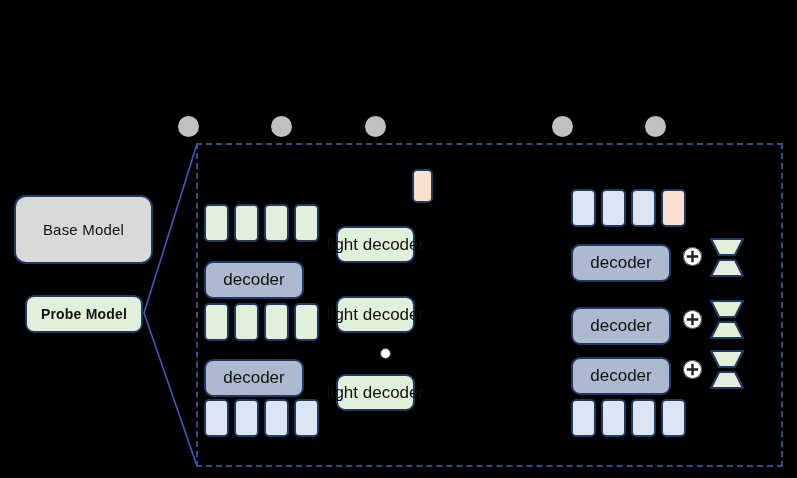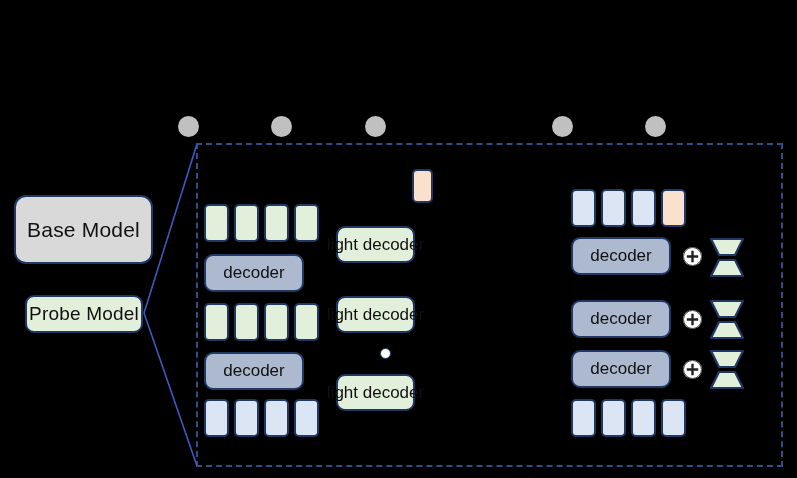--- a/index.html
+++ b/index.html
@@ -20,33 +20,34 @@
   .abs { position: absolute; box-sizing: border-box; }
 
   
   .model-box {
     border: 2px solid #1f3864;
     border-radius: 12px;
     display: flex;
     align-items: center;
     justify-content: center;
     color: #111111;
-    font-size: 21px;
+    font-size: 15px;
     letter-spacing: 0.2px;
     white-space: nowrap;
   }
   .model-base {
     left: 14px; top: 195px; width: 139px; height: 69px;
     background: #d9d9d9;
   }
   .model-probe {
     left: 25px; top: 295px; width: 118px; height: 38px;
     background: #e2efda;
     border-radius: 9px;
-    font-size: 19px;
+    font-size: 14px;
+    font-weight: bold;
   }
 
   
   .dashed-box {
     left: 196px; top: 143px; width: 587px; height: 324px;
     border: 2px dashed #2f4f86;
     background: transparent;
   }
 
   
@@ -74,21 +75,21 @@
     border-radius: 9px;
     display: flex;
     align-items: center;
     justify-content: center;
     font-size: 17px;
     color: #111111;
     white-space: nowrap;
   }
   .decoder-heavy {
     background: #adb9ce;
-    width: 100px; height: 38px;
+    width: 100px; height: 38px; margin-top: 7px;
   }
   .decoder-light {
     background: #e2efda;
     width: 79px; height: 37px;
   }
 
   
   .dot-white {
     width: 11px; height: 11px;
     border-radius: 50%;

